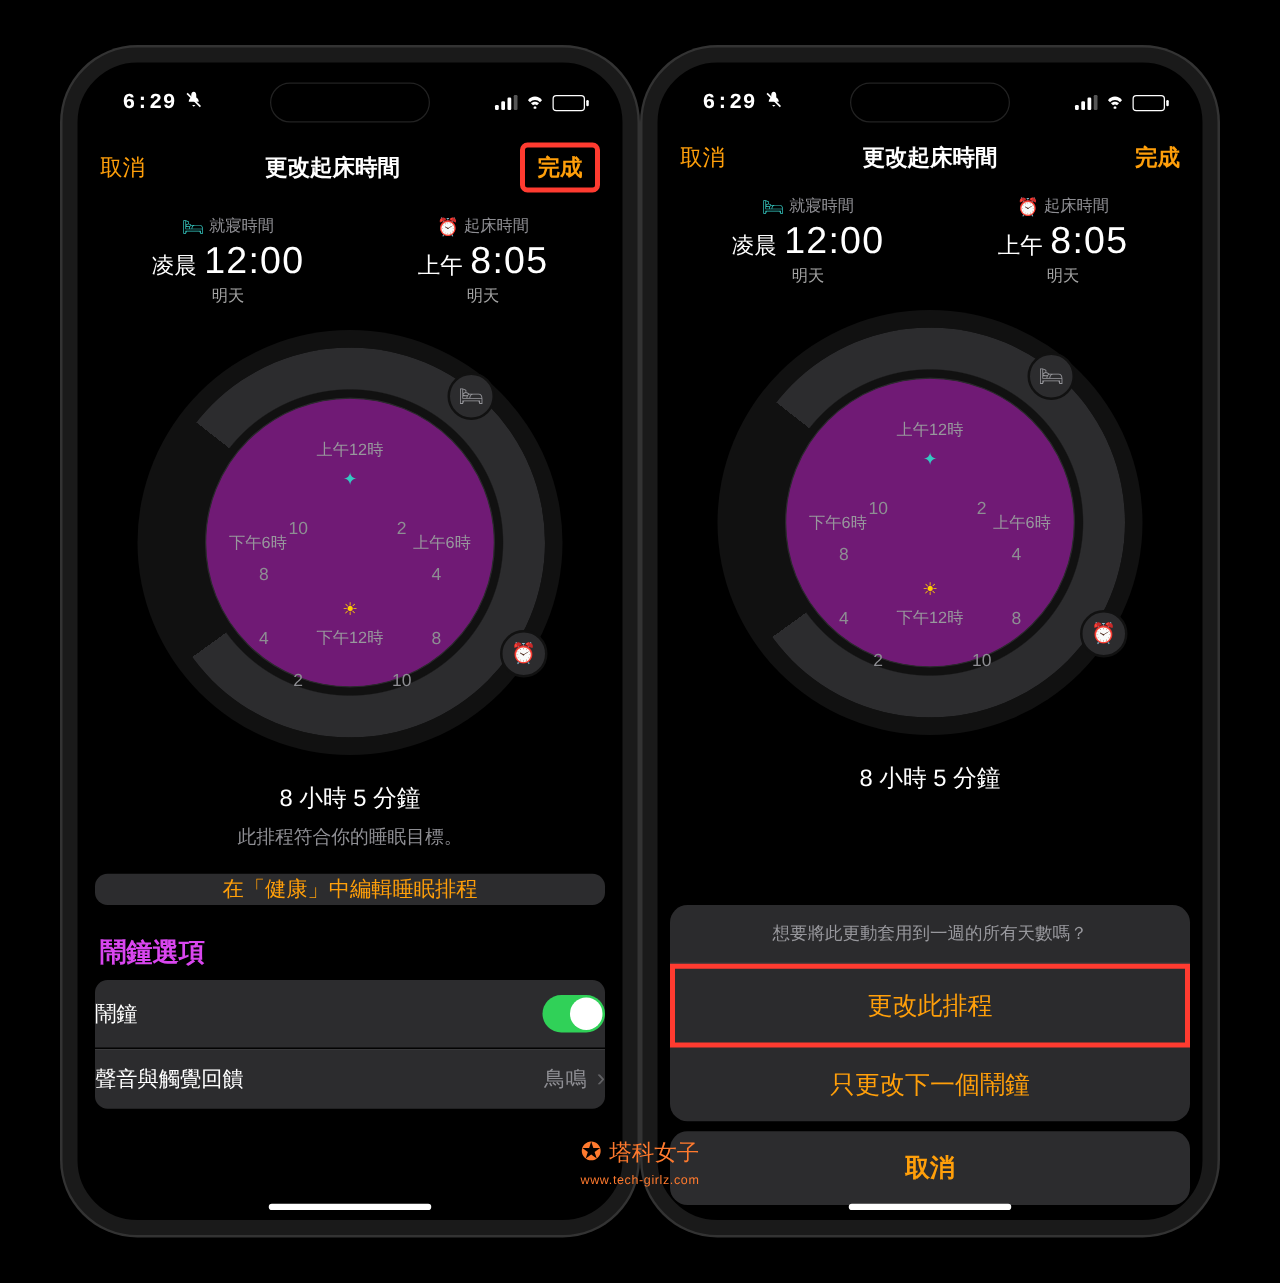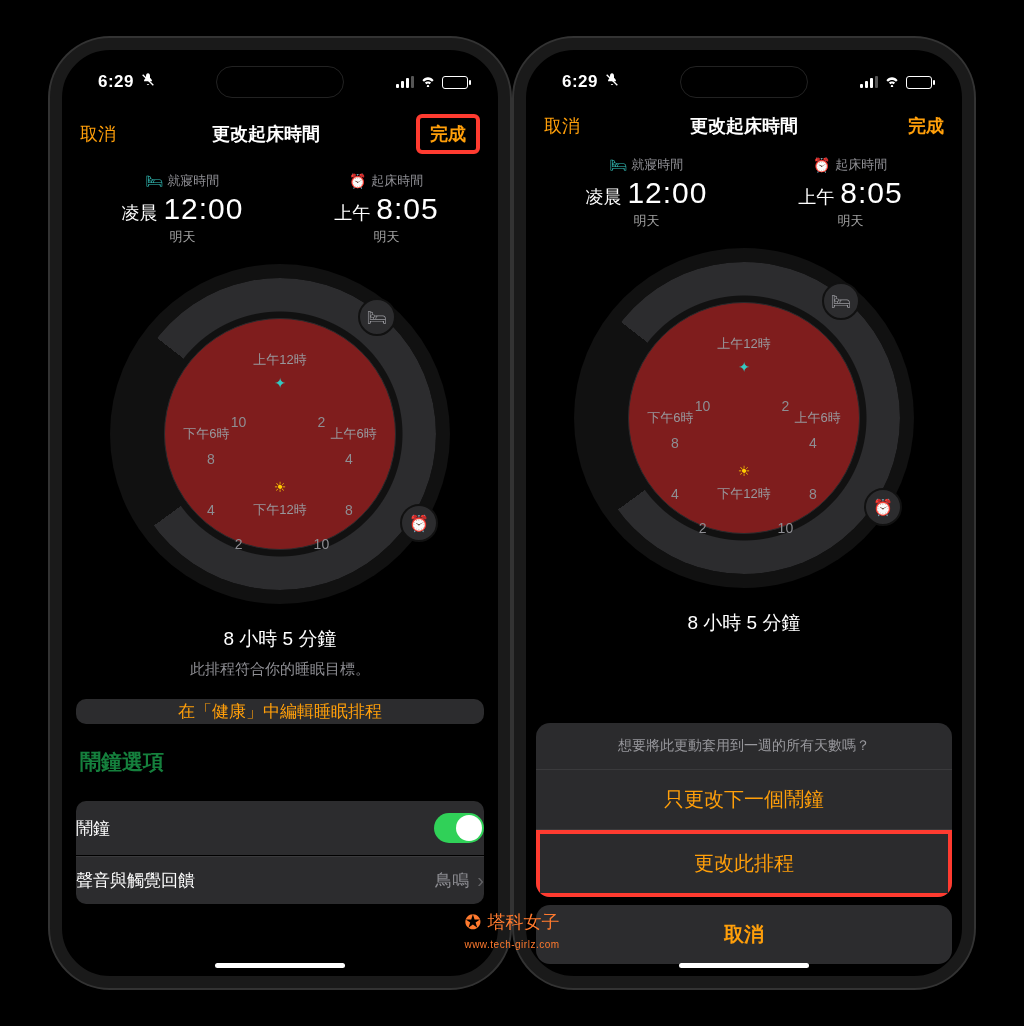--- a/index.html
+++ b/index.html
@@ -32,21 +32,21 @@
     border-radius: 20px;
     border: 1px solid #222;
     z-index: 50;
   }
   .status-bar {
     display: flex; justify-content: space-between; align-items: center;
     padding: 18px 30px 8px 36px;
     color: #fff; font-size: 17px; font-weight: 600;
     height: 54px;
   }
-  .status-bar .time { letter-spacing: 0.5px; }
+  .status-bar .time { letter-spacing: 0.5px; font-family: Liberation Mono, monospace; }
   .status-right { display:flex; align-items:center; gap:6px; }
   .signal { display:flex; align-items:flex-end; gap:2px; height:12px;}
   .sbar { width:3px; background:#fff; border-radius:1px;}
   .sbar.b1{height:4px}.sbar.b2{height:7px}.sbar.b3{height:10px}.sbar.b4{height:12px;background:#555}
   .wifi-icon { width:16px; height:12px; }
   .battery { width:26px; height:13px; border:1.5px solid #fff; border-radius:3px; position:relative;}
   .battery::after{content:"";position:absolute;right:-4px;top:3px;width:2px;height:5px;background:#fff;border-radius:1px;}
   .battery-fill{height:100%;width:80%;background:#fff;border-radius:1px;}
   .mute-icon { width:16px; height:16px; }
 
@@ -94,40 +94,40 @@
     position:absolute; width:38px; height:38px; border-radius:50%;
     background:#2c2c2e; border:2px solid #111;
     display:flex;align-items:center;justify-content:center;
     color:#98989d; font-size:16px;
   }
   .handle-bed{ top:34px; left:248px; }
   .handle-alarm{ bottom:62px; right:12px; }
 
   .inner-dial {
     position:absolute; inset:54px;
-    border-radius:50%; background:#7f1d1d;
+    border-radius:50%; background:#701a75;
     border:1px solid #2a2a2c;
   }
   .dial-label { position:absolute; color:#98989d; font-size:13px; white-space:nowrap; transform:translate(-50%,-50%); }
   .dial-tick { position:absolute; color:#8e8e93; font-size:14px; transform:translate(-50%,-50%);margin-top:48px;}
   .sparkle { color:#35c8c1; font-size:14px;}
   .sun { color:#ffcc00; font-size:14px;}
 
   .duration { text-align:center; padding:12px 0 4px; }
   .duration-main { color:#fff; font-size:19px; font-weight:500;}
   .duration-sub { color:#8e8e93; font-size:15px; margin-top:8px;}
 
   .health-btn {
     margin:16px 0 22px;
     background:#2c2c2e; border-radius:10px;
     color:#ff9f0a; text-align:center;
     padding:1px; font-size:17px;
   }
 
-  .section-header { color:#15803d; font-size:21px; font-weight:700; padding:2px 4px 25px;}
+  .section-header { color:#d946ef; font-size:21px; font-weight:700; padding:2px 4px 8px;}
   .list-row {
     background:#2c2c2e; border-radius:10px;
     display:flex; justify-content:space-between; align-items:center;
     padding:12px 0; margin-bottom:1px;
     color:#fff; font-size:17px;
   }
   .list-row.flat-top{border-radius:10px 10px 0 0;}
   .list-row.flat-bottom{border-radius:0 0 10px 10px;border-top:1px solid #3a3a3c;}
   .row-right { display:flex; align-items:center; gap:8px; color:#8e8e93;}
   .chevron{color:#636366;font-size:20px;}
@@ -376,22 +376,22 @@
     <span>聲音與觸覺回饋</span>
     <span style="display:flex;gap:8px;">
         <span>鳥鳴</span>
         <span>›</span>
       </span>
   </div>
 
   <div class="sheet">
     <div class="sheet-block">
       <div class="sheet-title">想要將此更動套用到一週的所有天數嗎？</div>
+      <div class="sheet-btn highlight">更改此排程</div>
       <div class="sheet-btn">只更改下一個鬧鐘</div>
-      <div class="sheet-btn highlight">更改此排程</div>
     </div>
     <div class="sheet-cancel">取消</div>
   </div>
 
   <div class="home-indicator"></div>
 </div>
 
 <div class="watermark">
   <span class="wm-ico">✪</span>
   <span class="wm-text">塔科女子</span>

